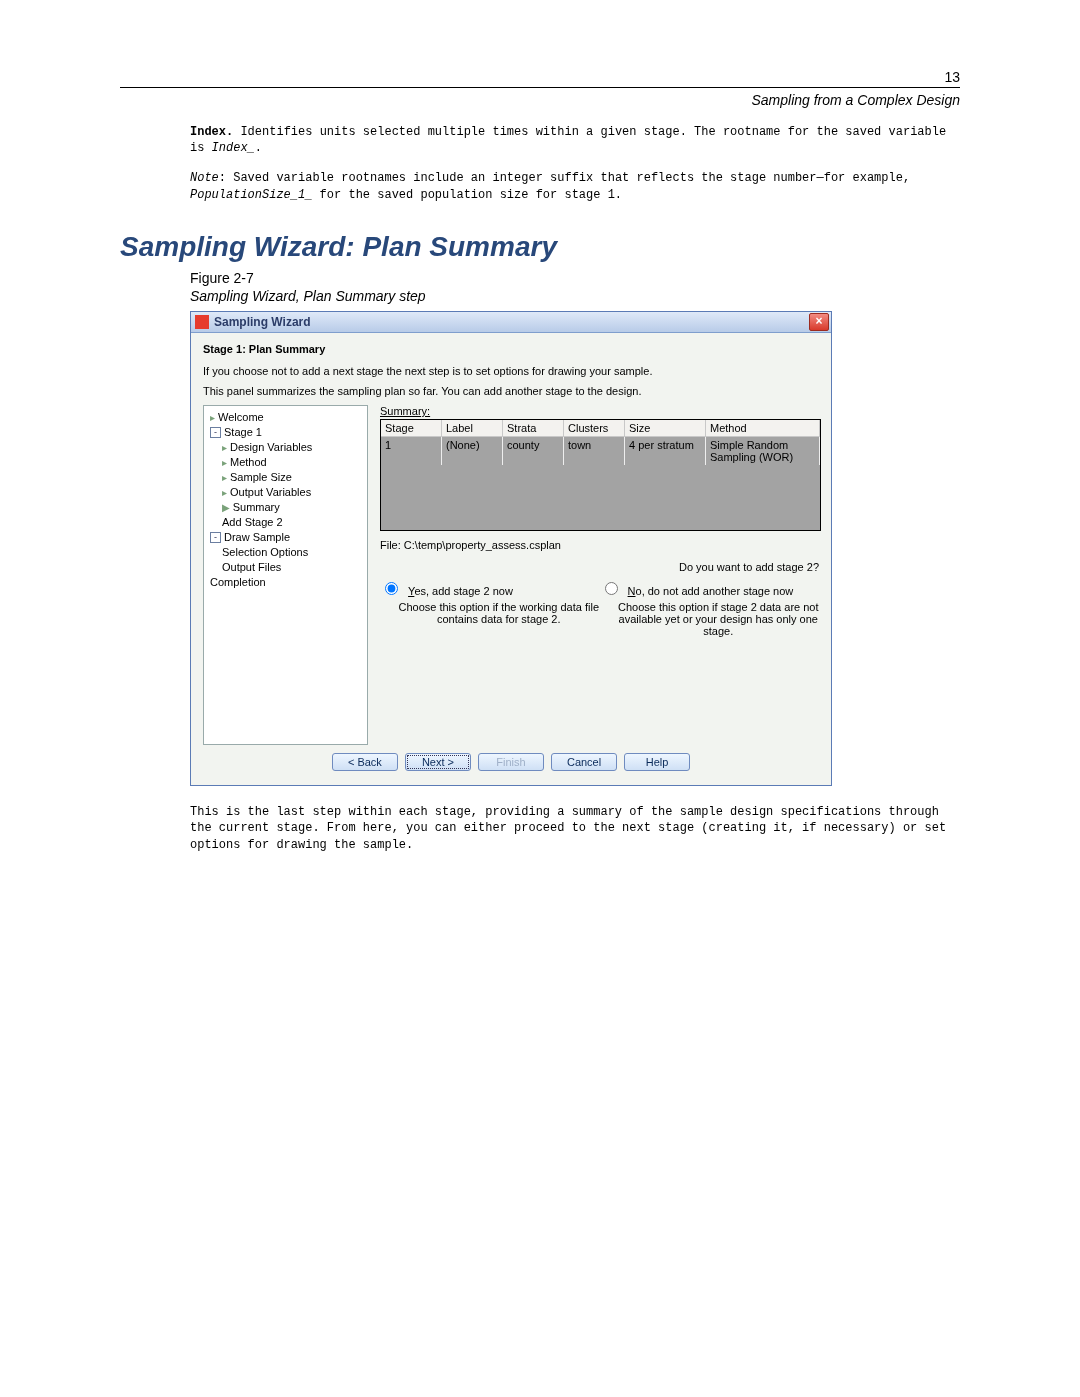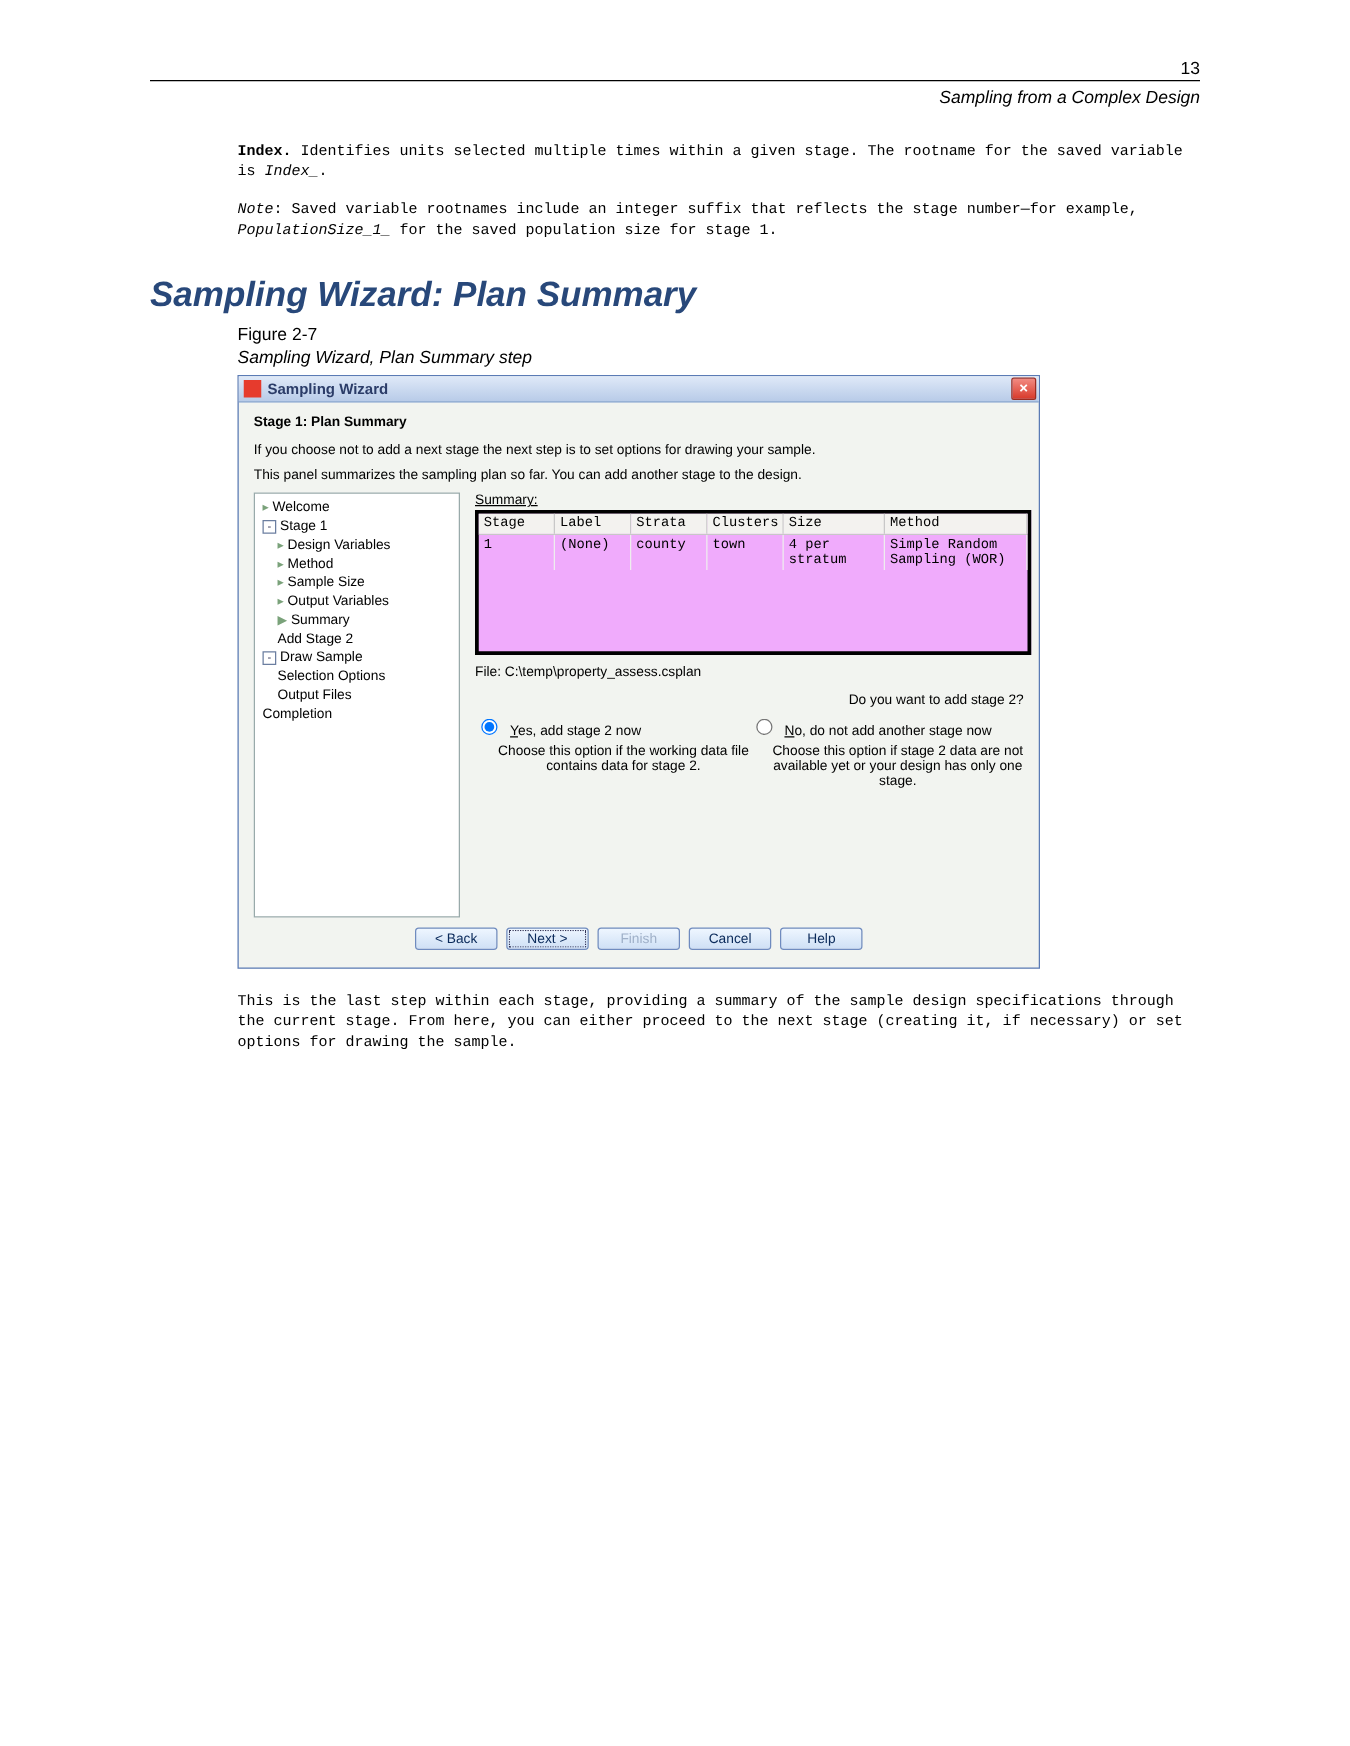--- a/index.html
+++ b/index.html
@@ -4,39 +4,39 @@
 <style>
   body {
     margin: 0;
     padding: 0;
     background: #fff;
     font-family: "Times New Roman", Times, serif;
     color: #000;
     width: 1080px;
   }
   .page {
-    padding: 46px 120px 60px 120px;
+    padding: 69px 120px 60px 120px;
   }
   .page-number {
     text-align: right;
     font-family: Arial, Helvetica, sans-serif;
     font-size: 14px;
     margin-bottom: 2px;
   }
   hr.top-rule {
     border: none;
     border-top: 1px solid #000;
     margin: 0 0 4px 0;
   }
   .running-head {
     text-align: right;
     font-style: italic;
     font-family: Arial, Helvetica, sans-serif;
     font-size: 14px;
-    margin-bottom: 28px;
+    margin-bottom: 16px;
   }
   .body-text {
     font-size: 12px;
     line-height: 1.35;
     margin: 0 12px 14px 70px;
     font-family: Liberation Mono, monospace;
   }
   .section-heading {
     font-family: Arial, Helvetica, sans-serif;
     font-weight: bold;
@@ -117,26 +117,25 @@
     text-align: center;
     margin-right: 3px;
     color: #335;
     background: #fff;
   }
   .tree-arrow { color: #7aa27a; margin-right: 3px; font-size: 10px; }
 
   .right-panel { flex: 1; padding-left: 12px; }
   .summary-label { text-decoration: underline; margin-bottom: 2px; }
   .summary-table {
-    border: 3px solid #000000;
-    background: #f0abfc;
+    border: 1px solid #000000;
+    background: #a3a3a3;
     width: 100%;
     height: 110px;
     font-size: 11px;
-    font-family: Liberation Mono, monospace;
   }
   .summary-head, .summary-row { display: flex; }
   .summary-head { border-bottom: 1px solid #c8c8c8; }
   .summary-head > div {
     background: #f3f2ef;
     border-right: 1px solid #c8c8c8;
     padding: 2px 4px;
   }
   .summary-row > div {
     padding: 2px 4px;

